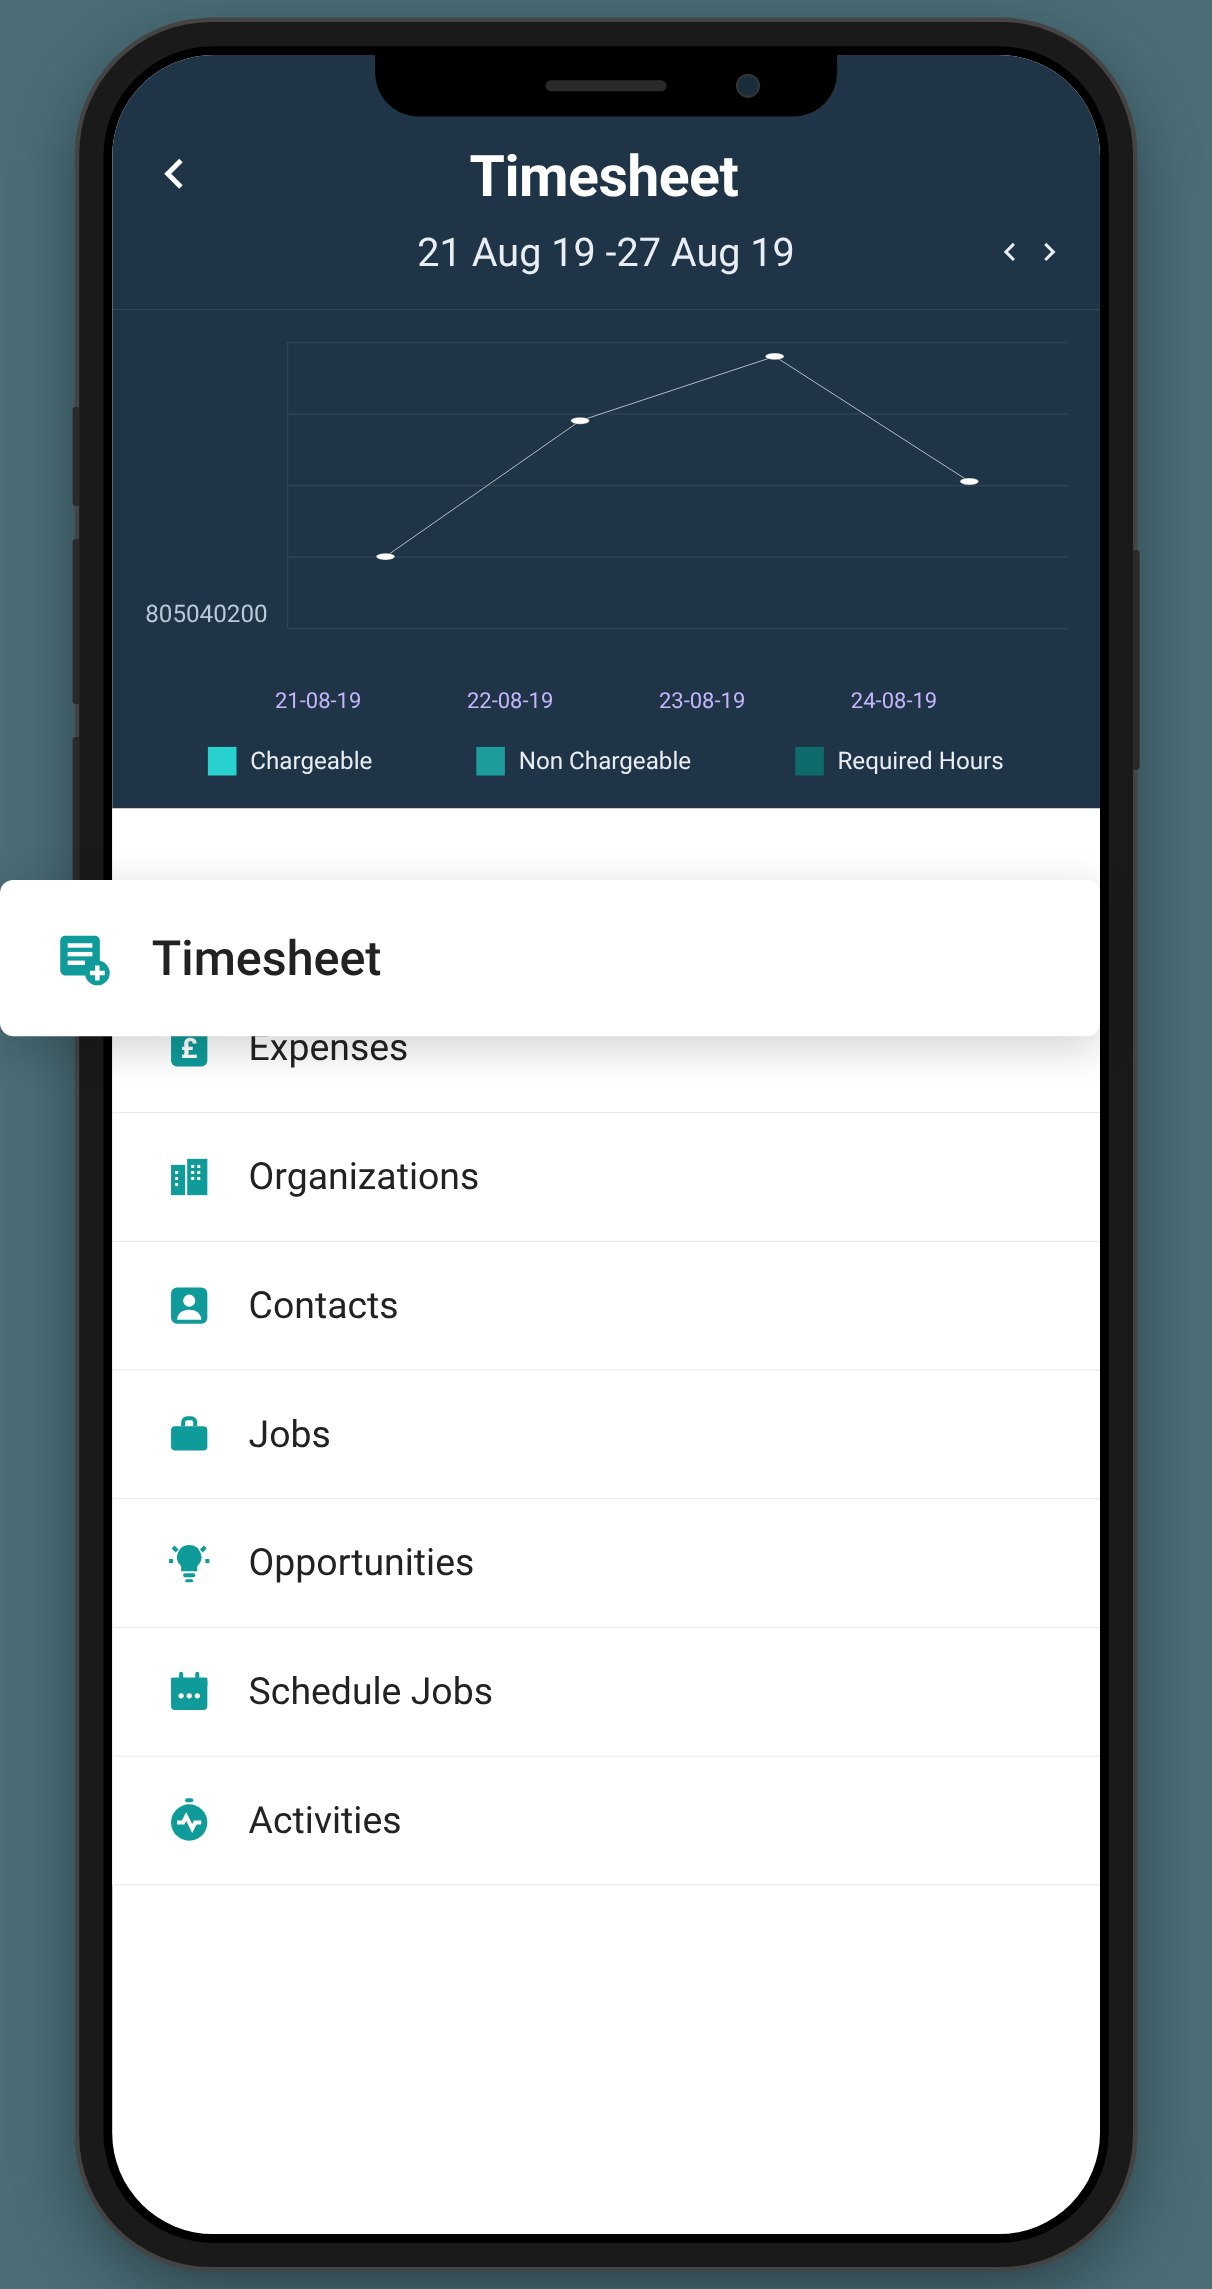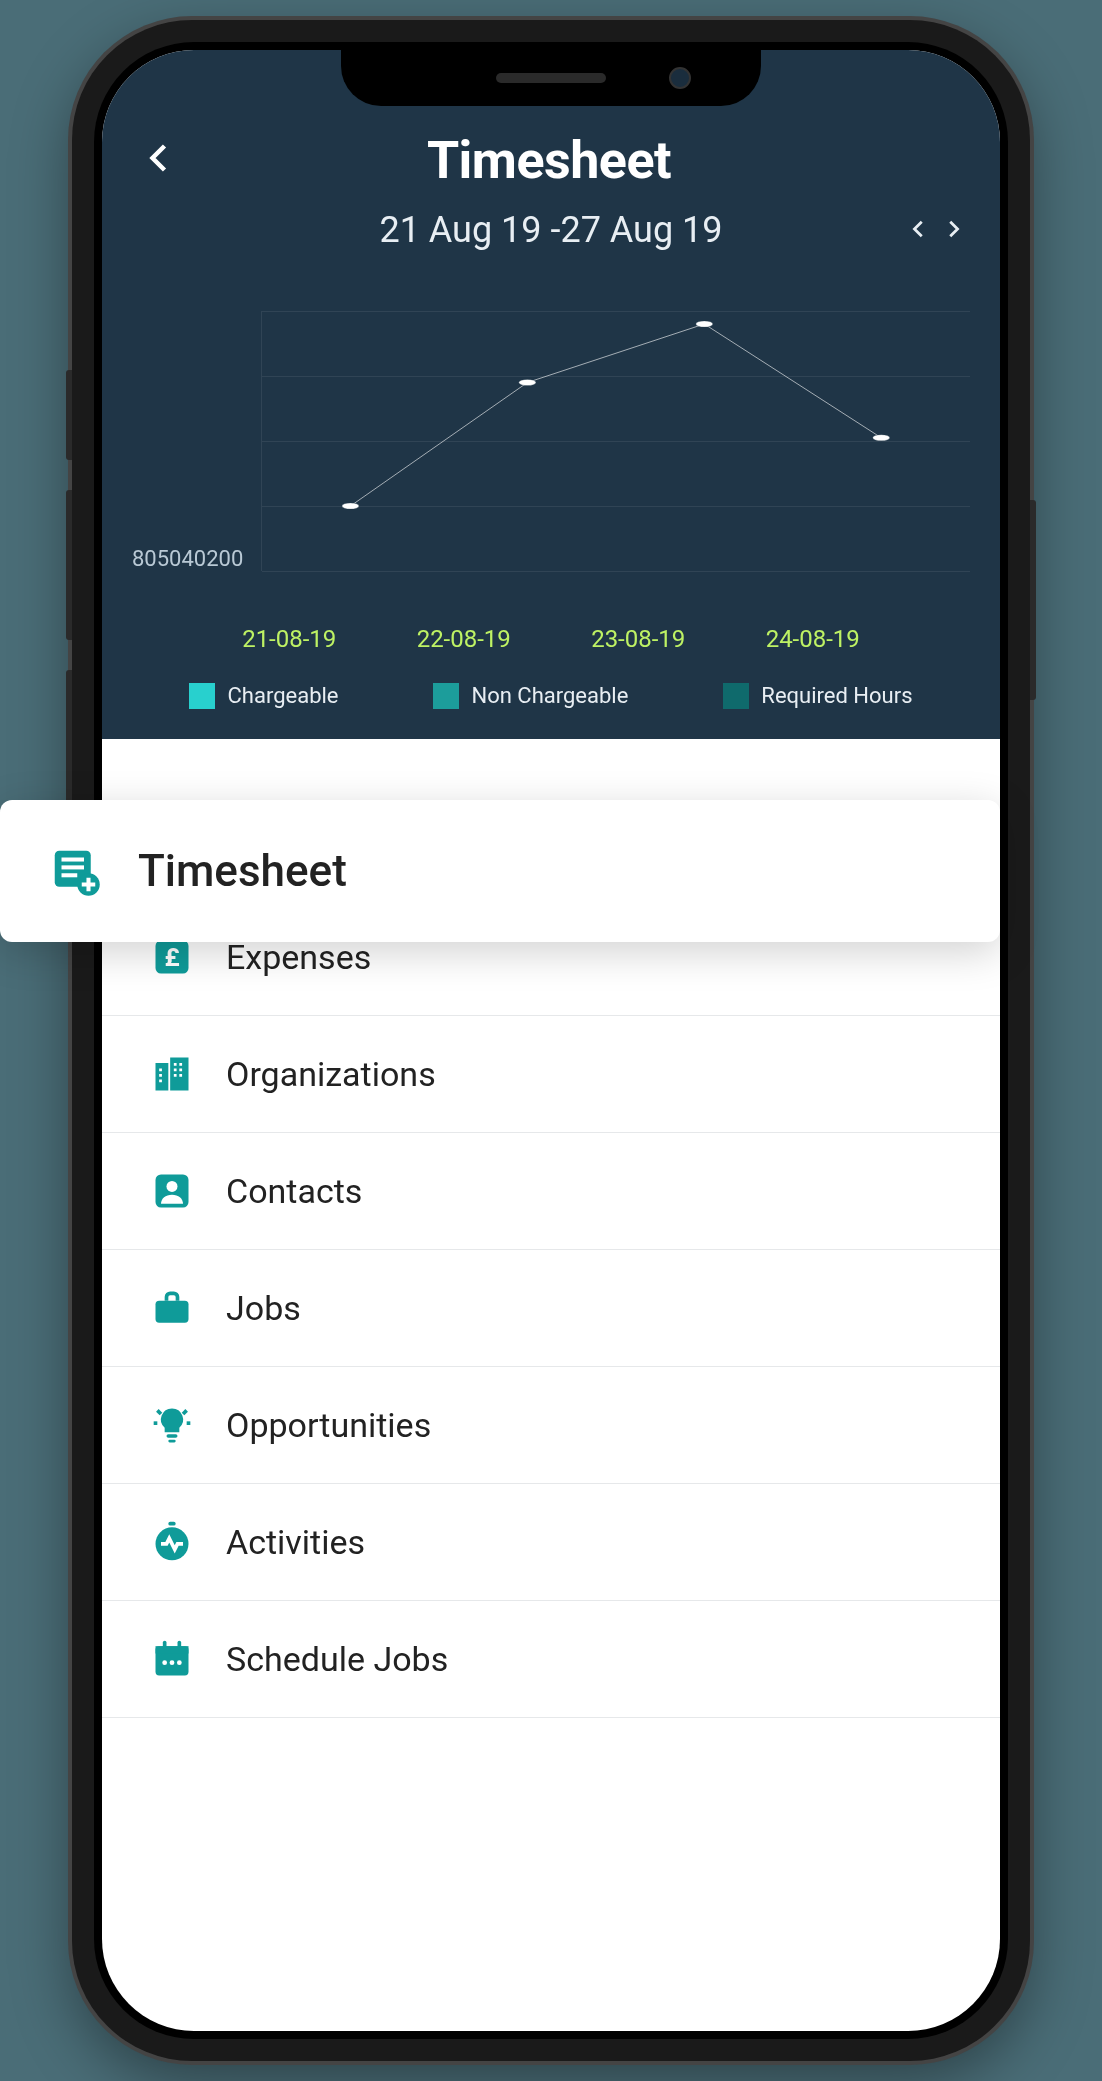--- a/index.html
+++ b/index.html
@@ -168,33 +168,33 @@
     position: absolute;
     top: 0; left: 0;
     width: 100%;
     height: 100%;
     z-index: 3;
   }
   .x-axis {
     display: flex;
     justify-content: space-around;
     padding: 14px 70px 0 70px;
-    font-size: 24px;
-    color: #bef264;
+    font-size: 20px;
+    color: #c4b5fd;
   }
   .legend {
     display: flex;
     justify-content: space-around;
     padding: 30px 10px 10px 10px;
     font-size: 22px;
     color: #e8eef3;
   }
   .legend-item {
     display: flex;
-    align-items: flex-start;
+    align-items: center;
     gap: 12px;
   }
   .swatch {
     width: 26px;
     height: 26px;
   }
   .menu-list {
     background: #fff;
   }
   .menu-item {
@@ -444,41 +444,41 @@
                 <line x1="2" y1="11" x2="4" y2="11" stroke="#0f9b99" stroke-width="2"></line>
                 <line x1="22" y1="11" x2="20" y2="11" stroke="#0f9b99" stroke-width="2"></line>
               </svg>
           </span>
           <span>Opportunities</span>
         </div>
 
         <div class="menu-item">
           <span class="menu-icon">
             <svg viewBox="0 0 24 24" fill="#0f9b99">
-                <circle cx="12" cy="13" r="9"></circle>
-                <rect x="10" y="1" width="4" height="2" rx="1"></rect>
-                <path d="M6 13l3 0 1.5-3 3 6 1.5-3 3 0" fill="none" stroke="#fff" stroke-width="2"></path>
-              </svg>
-          </span>
-          <span>Activities</span>
-        </div>
-
-        <div class="menu-item">
-          <span class="menu-icon">
-            <svg viewBox="0 0 24 24" fill="#0f9b99">
                 <rect x="3" y="5" width="18" height="16" rx="2"></rect>
                 <rect x="3" y="5" width="18" height="4" fill="#0f9b99"></rect>
                 <rect x="7" y="2" width="2" height="5" rx="1" fill="#0f9b99"></rect>
                 <rect x="15" y="2" width="2" height="5" rx="1" fill="#0f9b99"></rect>
                 <circle cx="8" cy="14" r="1.3" fill="#fff"></circle>
                 <circle cx="12" cy="14" r="1.3" fill="#fff"></circle>
                 <circle cx="16" cy="14" r="1.3" fill="#fff"></circle>
               </svg>
           </span>
           <span>Schedule Jobs</span>
+        </div>
+
+        <div class="menu-item">
+          <span class="menu-icon">
+            <svg viewBox="0 0 24 24" fill="#0f9b99">
+                <circle cx="12" cy="13" r="9"></circle>
+                <rect x="10" y="1" width="4" height="2" rx="1"></rect>
+                <path d="M6 13l3 0 1.5-3 3 6 1.5-3 3 0" fill="none" stroke="#fff" stroke-width="2"></path>
+              </svg>
+          </span>
+          <span>Activities</span>
         </div>
       </div>
 
     </div>
   </div>
 </div>
 
 <div class="floating-card">
   <span class="menu-icon">
     <svg viewBox="0 0 24 24" fill="#0f9b99">

